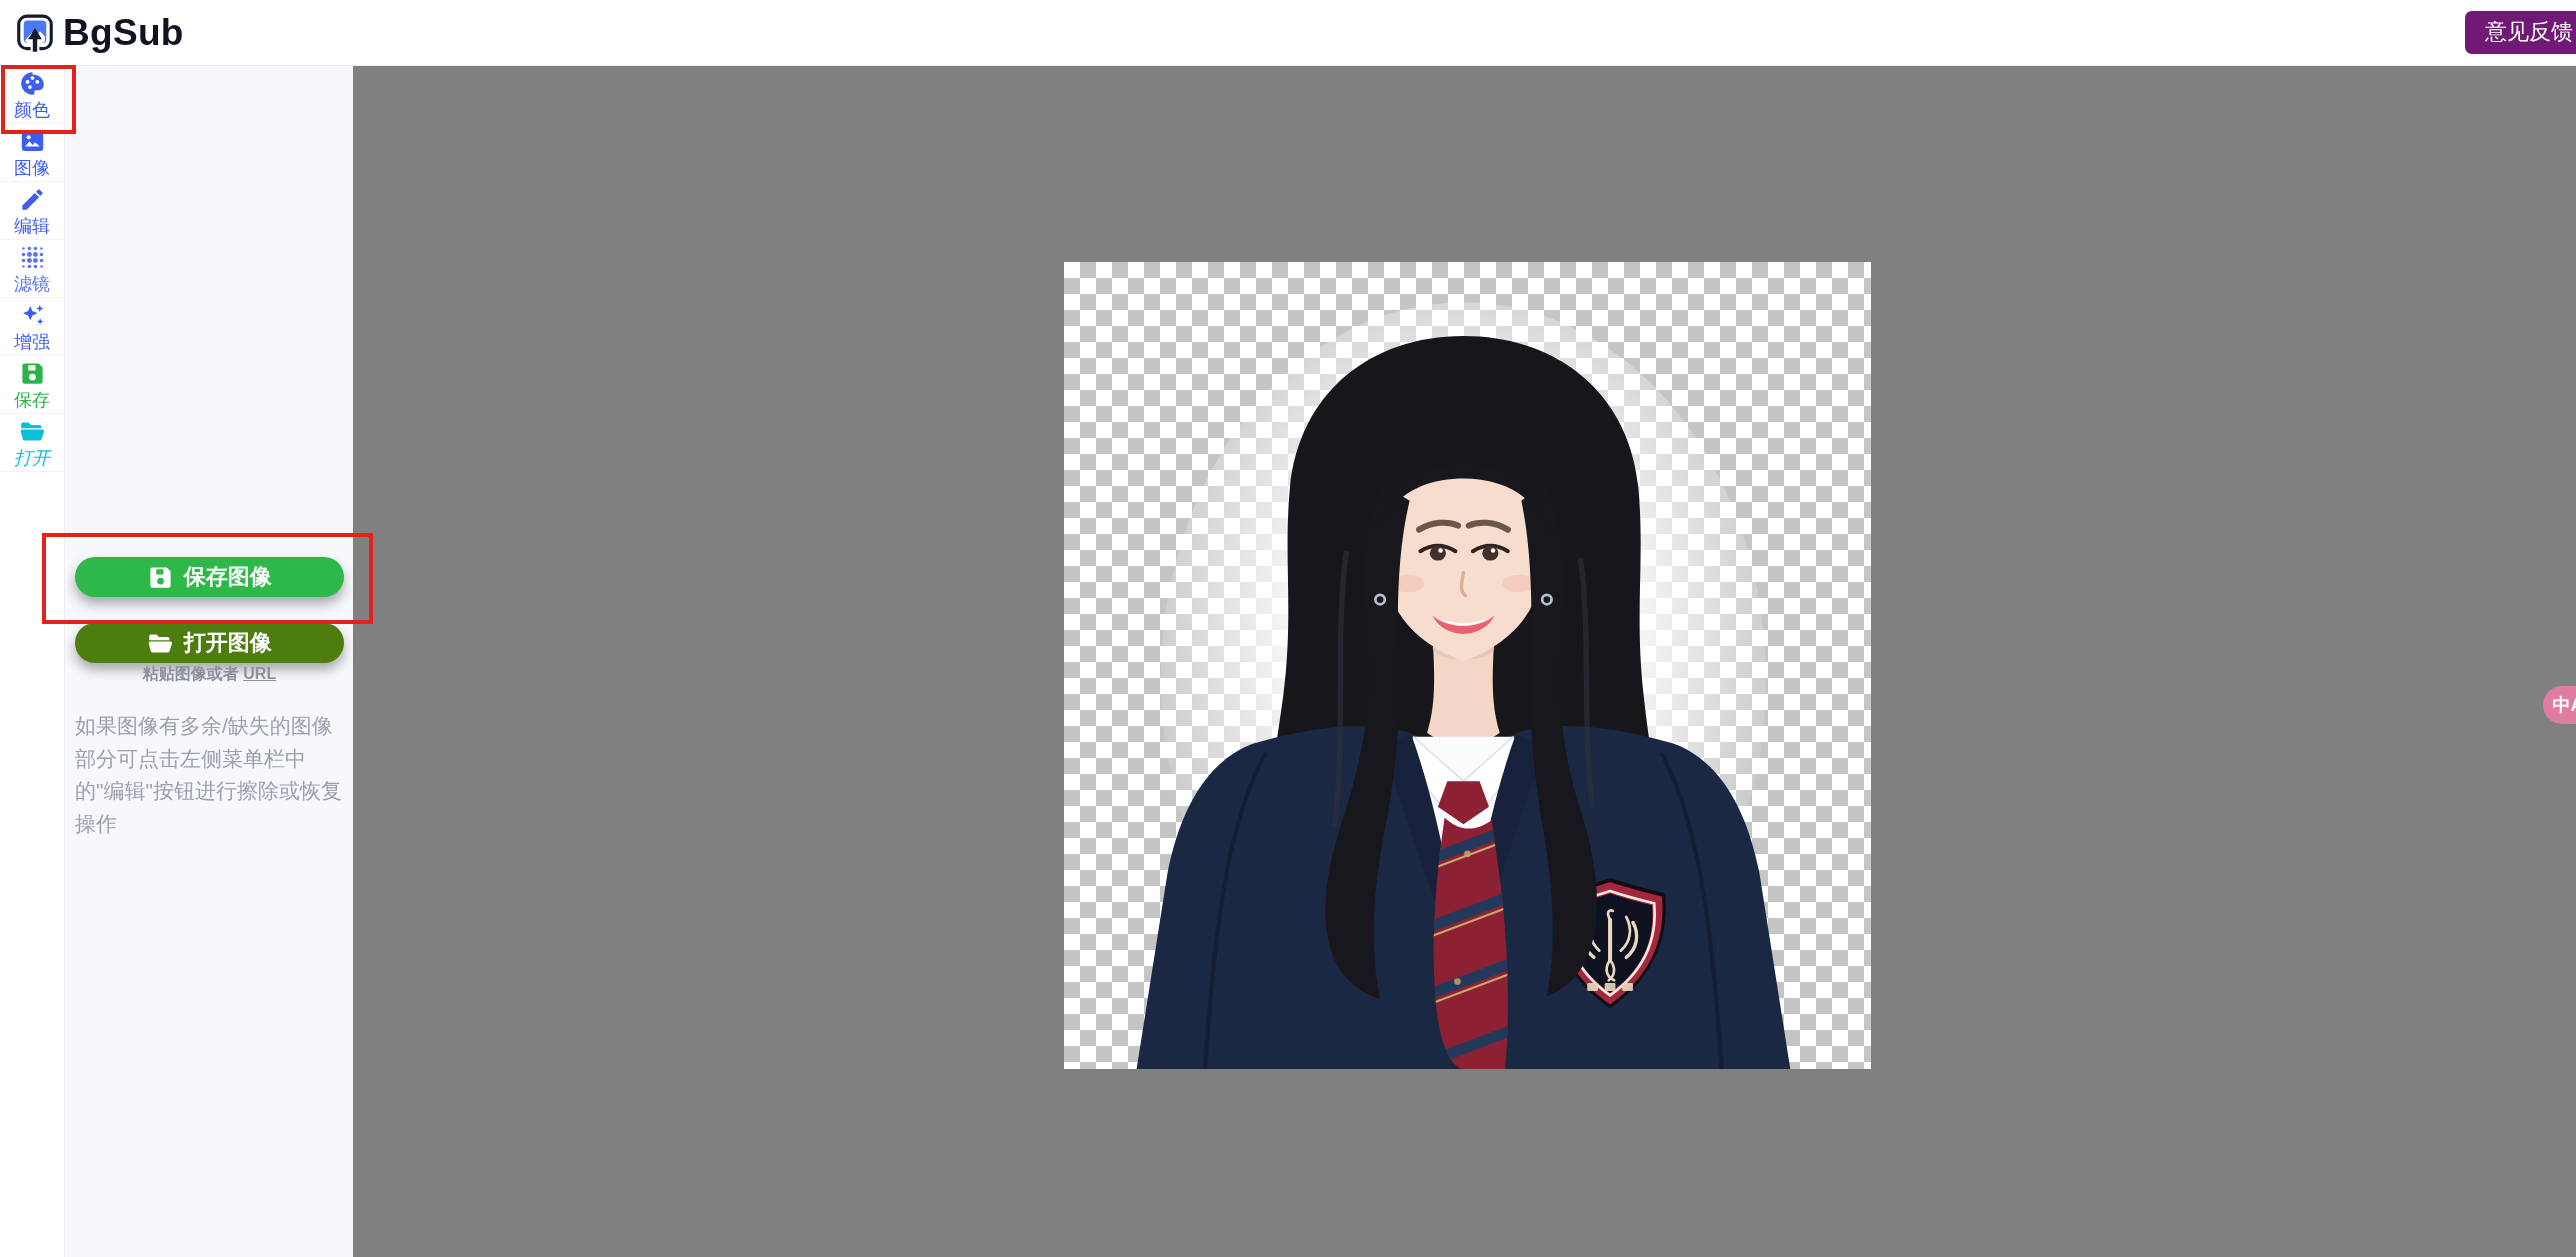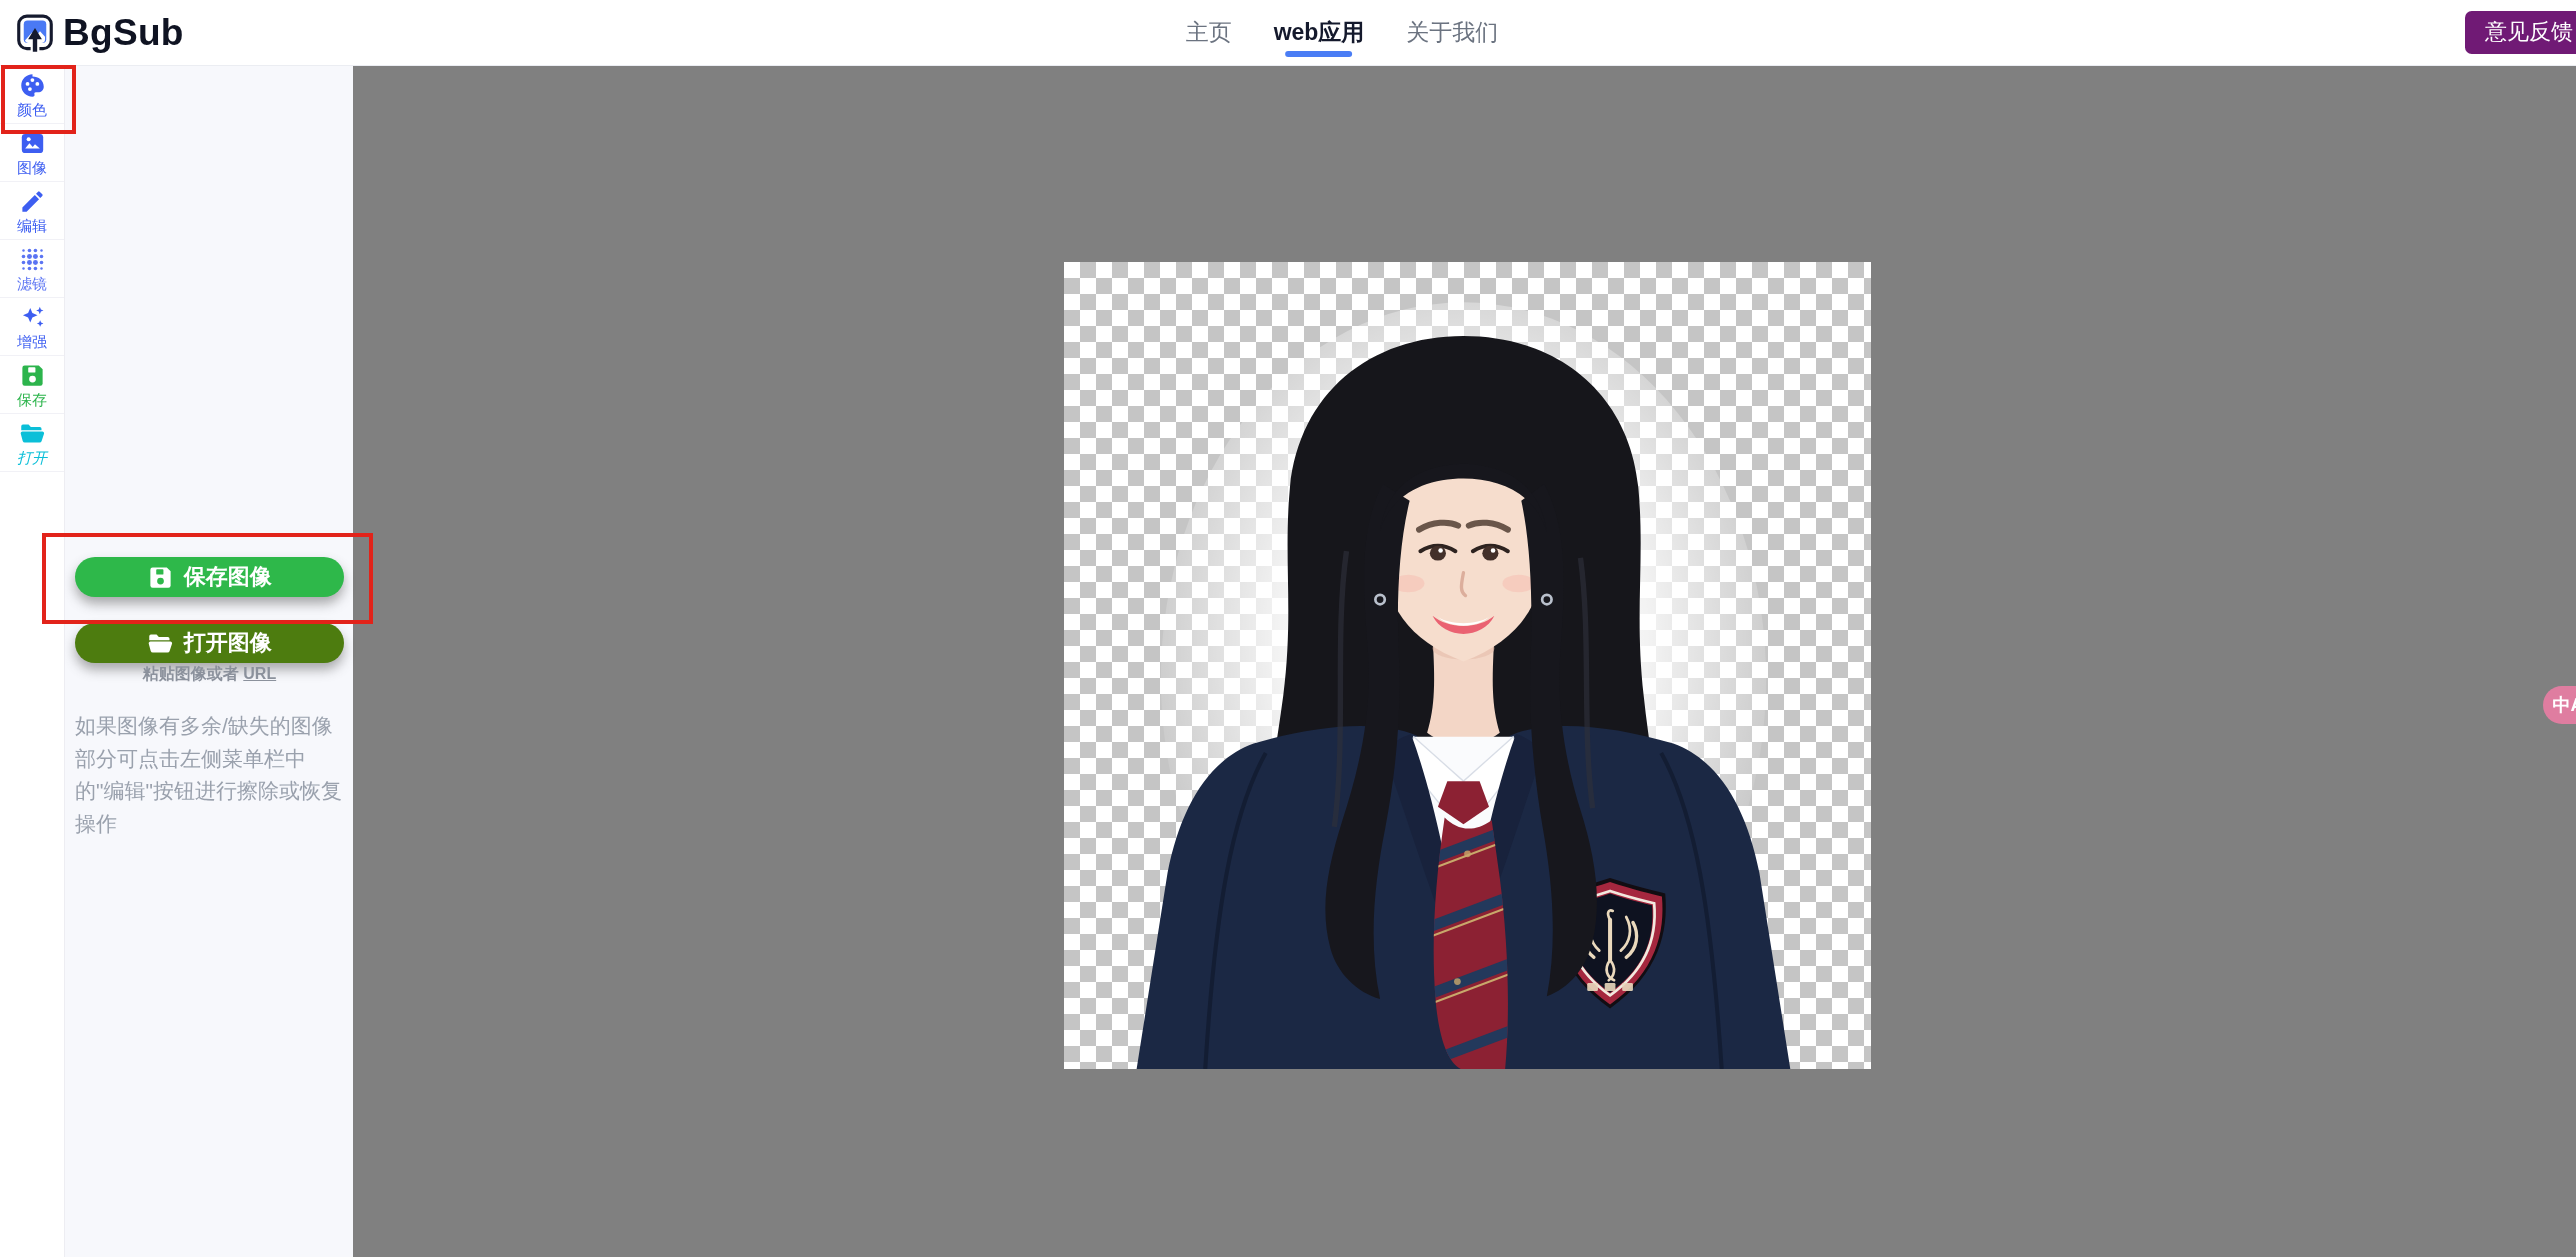--- a/index.html
+++ b/index.html
@@ -22,21 +22,21 @@
   .feedback-btn{position:absolute;right:27px;top:10.8px;height:43px;padding:0 20px;border:none;
                 background:#701a75;color:#fff;font-size:22px;border-radius:6.7px;cursor:pointer;
                 display:flex;align-items:center;font-family:inherit;}
 
   
   .rail{position:absolute;left:0;top:66px;bottom:0;width:64px;background:#ffffff;
         border-right:1.3px solid #ededf2;z-index:2;}
   .rail-item{height:57px;border-bottom:1.3px solid #f1f1f6;display:flex;flex-direction:column;
              align-items:center;justify-content:center;gap:3.4px;cursor:pointer;}
   .rail-item svg{width:27px;height:27px;}
-  .rail-label{font-size:15px;line-height:1;text-align:right;}
+  .rail-label{font-size:18px;line-height:1;text-align:right;}
   .c-blue{color:#3d5ef1;}
   .c-blue-light{color:#5b74f3;}
   .c-green{color:#2cb44c;}
   .c-cyan{color:#0bbfd8;font-style:italic;}
 
   
   .panel{position:absolute;left:65px;top:66px;bottom:0;width:288px;background:#f7f8fc;z-index:1;}
   .pill-btn{position:absolute;left:10px;width:269px;height:40px;border:none;border-radius:21.5px;
             color:#fff;font-size:22px;font-weight:700;display:flex;align-items:center;justify-content:center;
             gap:9.4px;cursor:pointer;font-family:inherit;box-shadow:0 6.7px 12px rgba(70,70,70,.45);}
@@ -78,32 +78,20 @@
         <rect x="6" y="5" width="52" height="52" rx="13" fill="none" stroke="#151a2e" stroke-width="5"></rect>
         <rect x="14" y="12" width="36" height="36" rx="6" fill="#4a79f4"></rect>
         <path d="M16,44 L27,31 L33,37 L40,29 L48,38 L48,42 Q48,48 42,48 H22 Q16,48 16,42 Z" fill="#ffffff"></path>
         <rect x="25" y="51" width="14" height="10" fill="#ffffff"></rect>
         <path d="M32,62 L32,36" stroke="#151a2e" stroke-width="7"></path>
         <path d="M32,24 L21,42 L43,42 Z" fill="#151a2e"></path>
       </svg>
       <span class="logo-text">BgSub</span>
     </div>
 
-    <div class="nav">
-      <div class="nav-item">
-        <span>主页</span>
-      </div>
-      <div class="nav-item active">
-        <span>web应用</span>
-        <div class="nav-underline"></div>
-      </div>
-      <div class="nav-item">
-        <span>关于我们</span>
-      </div>
-    </div>
 
     <button class="feedback-btn">
       <span>意见反馈</span>
     </button>
   </div>
 
   <div class="rail">
 
     <div class="rail-item c-blue">
       <svg viewBox="0 0 24 24">

